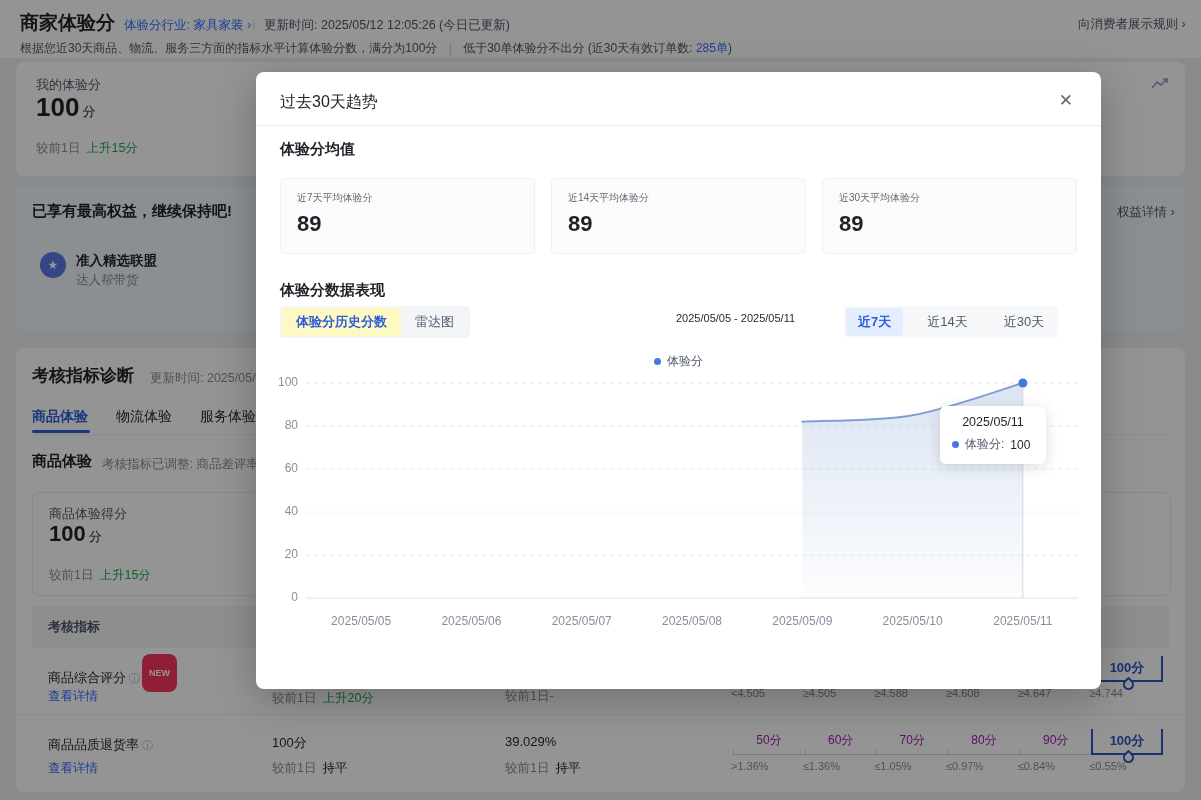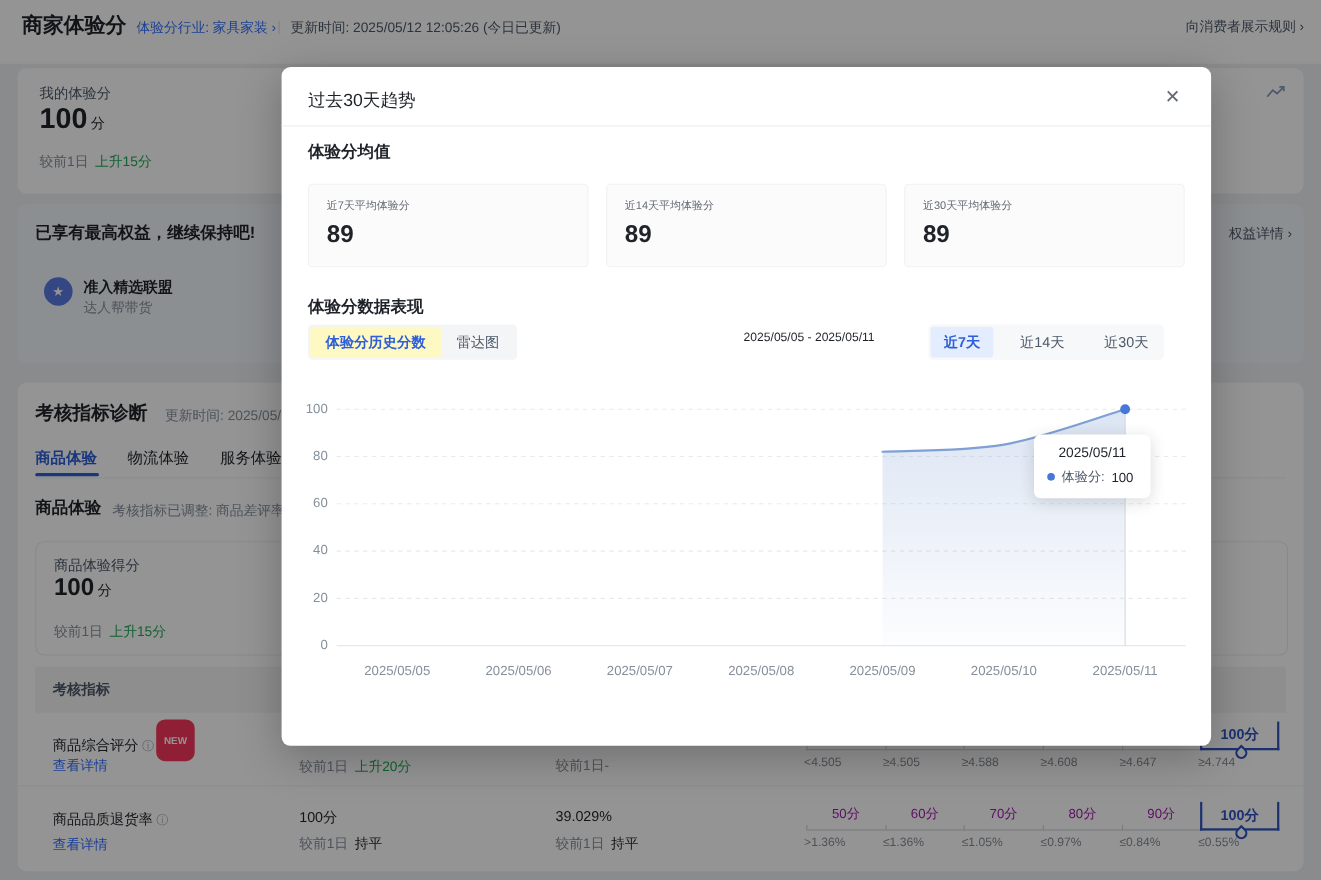--- a/index.html
+++ b/index.html
@@ -50,21 +50,21 @@
   .scale .st{position:absolute;top:3px;width:72px;text-align:center;font-size:12px;color:#a21caf}
   .scale .sb{position:absolute;top:31px;font-size:11px;color:#868c96;white-space:nowrap}
   .scale .hl{position:absolute;left:358px;top:0;width:72px;height:26px;box-sizing:border-box;
              border-left:2px solid #2e54c0;border-right:2px solid #2e54c0;border-bottom:2px solid #2e54c0;
              display:flex;align-items:center;justify-content:center}
   .scale .hl span{font-size:13px;font-weight:700;color:#2e54c0}
   .scale .drop{position:absolute;left:390px;top:23px;width:7px;height:7px;background:#fff;
                border:2px solid #2e54c0;border-radius:0 50% 50% 50%;transform:rotate(45deg)}
   
   .overlay{position:absolute;inset:0;background:rgba(0,0,0,0.42);z-index:5}
-  .modal{position:absolute;left:256px;top:61px;width:845px;height:617px;background:#fff;
+  .modal{position:absolute;left:256px;top:72px;width:845px;height:617px;background:#fff;
          border-radius:8px;z-index:10;box-shadow:0 10px 40px rgba(0,0,0,.25)}
   .m-title{position:absolute;left:24px;top:20px;font-size:16px;font-weight:500;color:#1f2329}
   .m-close{position:absolute;right:28px;top:18px;font-size:17px;color:#646a73;cursor:pointer}
   .m-divider{position:absolute;left:0;top:53px;width:100%;height:1px;background:#ebedf0}
   .m-sec{position:absolute;left:24px;font-size:15px;font-weight:600;color:#1f2329}
   .m-cards{position:absolute;left:24px;right:24px;top:106px;display:flex;gap:16px}
   .m-card{flex:1;height:76px;background:#fbfbfc;border:1px solid #f0f1f3;border-radius:4px;
           box-sizing:border-box;padding:12px 16px}
   .m-card .cl{font-size:10px;color:#646a73}
   .m-card .cv{font-size:22px;font-weight:600;color:#1f2329;margin-top:6px}
@@ -95,20 +95,25 @@
 <body>
 
 <div class="page">
 
   <div class="topbar">
     <span class="abs pg-title" style="left:20px;top:10px">商家体验分</span>
     <span class="abs blue12" style="left:124px;top:17px">体验分行业: 家具家装 ›</span>
     <span class="abs" style="left:252px;top:16px;color:#dde0e5;font-size:13px">|</span>
     <span class="abs gray12" style="left:264px;top:17px">更新时间: 2025/05/12 12:05:26 (今日已更新)</span>
     <span class="abs gray12" style="left:1078px;top:16px">向消费者展示规则 ›</span>
+    <div class="abs sub12" style="left:20px;top:40px">
+      <span>根据您近30天商品、物流、服务三方面的指标水平计算体验分数，满分为100分</span>
+      <span style="color:#c9ccd1;margin:0 8px">|</span>
+      <span>低于30单体验分不出分 (近30天有效订单数: </span><span style="color:#3370ff">285单</span><span>)</span>
+    </div>
   </div>
 
   <div class="abs wcard" style="left:16px;top:62px;width:1169px;height:114px">
     <span class="abs lbl13" style="left:20px;top:14px">我的体验分</span>
     <div class="abs" style="left:20px;top:32px">
       <span class="big-num">100</span><span class="unit13">分</span>
     </div>
     <div class="abs" style="left:20px;top:76px">
       <span class="mut12">较前1日</span><span class="grn12">上升15分</span>
     </div>
@@ -265,20 +270,24 @@
     <span class="toggle active">体验分历史分数</span>
     <span class="toggle">雷达图</span>
   </div>
   <span class="date-range">2025/05/05 - 2025/05/11</span>
   <div class="range-group">
     <span class="rtab active">近7天</span>
     <span class="rtab">近14天</span>
     <span class="rtab">近30天</span>
   </div>
 
+  <div class="legend">
+    <span class="dot"></span>
+    <span>体验分</span>
+  </div>
 
   <svg id="chart-svg" viewBox="0 0 845 617" xmlns="http://www.w3.org/2000/svg">
     <defs>
       <linearGradient id="areaGrad" x1="0" y1="0" x2="0" y2="1">
         <stop offset="0%" stop-color="rgba(127,160,212,0.28)"></stop>
         <stop offset="100%" stop-color="rgba(127,160,212,0.02)"></stop>
       </linearGradient>
     </defs>
   <line x1="50" x2="822" y1="526" y2="526" stroke="#dfe2e7"></line>
       <line x1="50" x2="822" y1="483" y2="483" stroke="#e8eaee" stroke-dasharray="4 4"></line>

